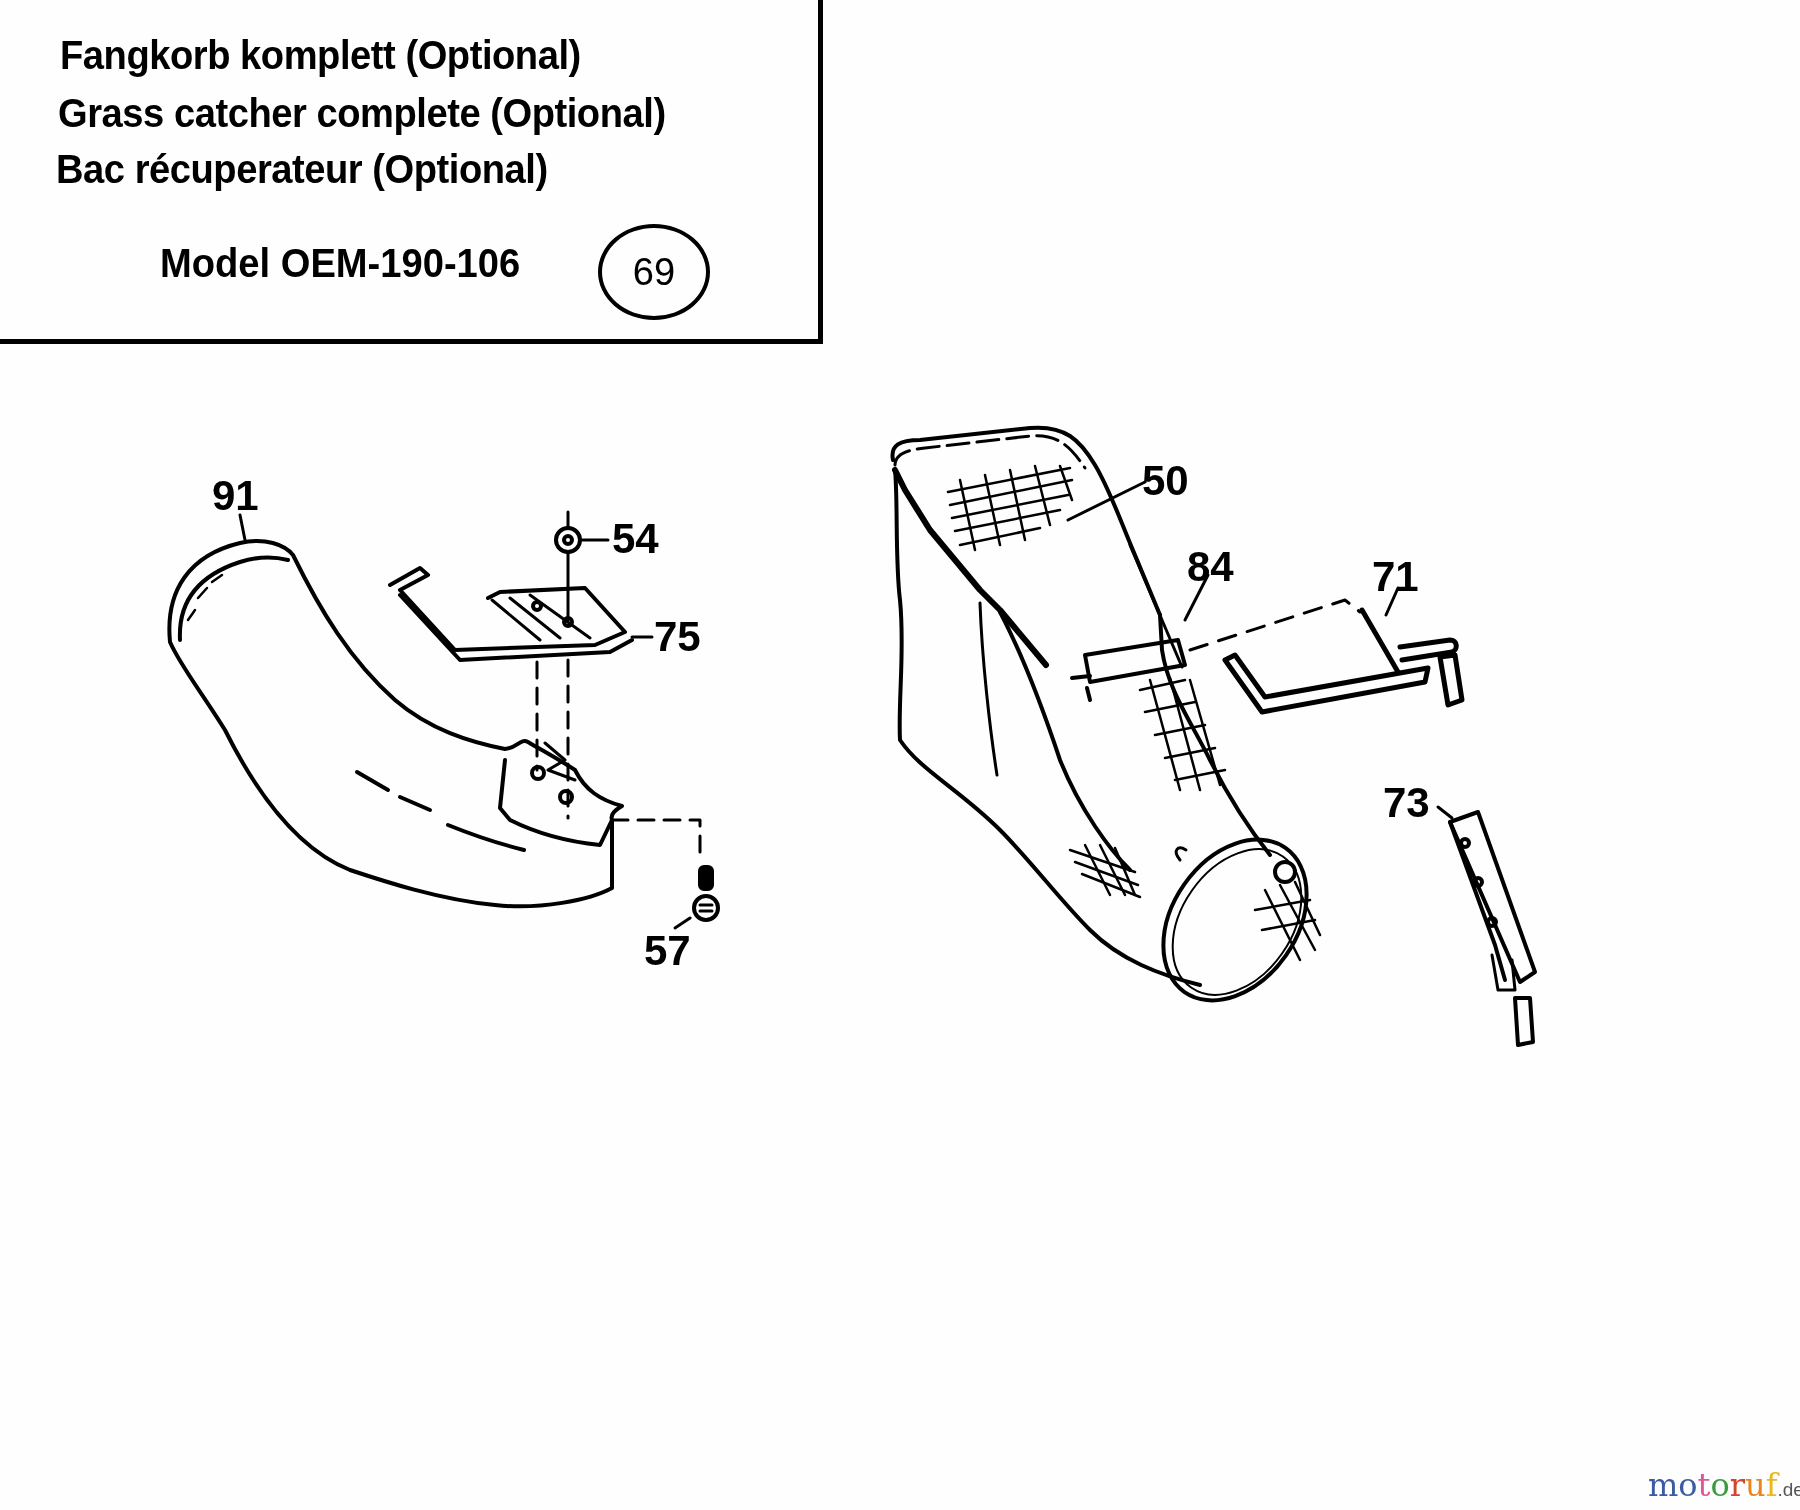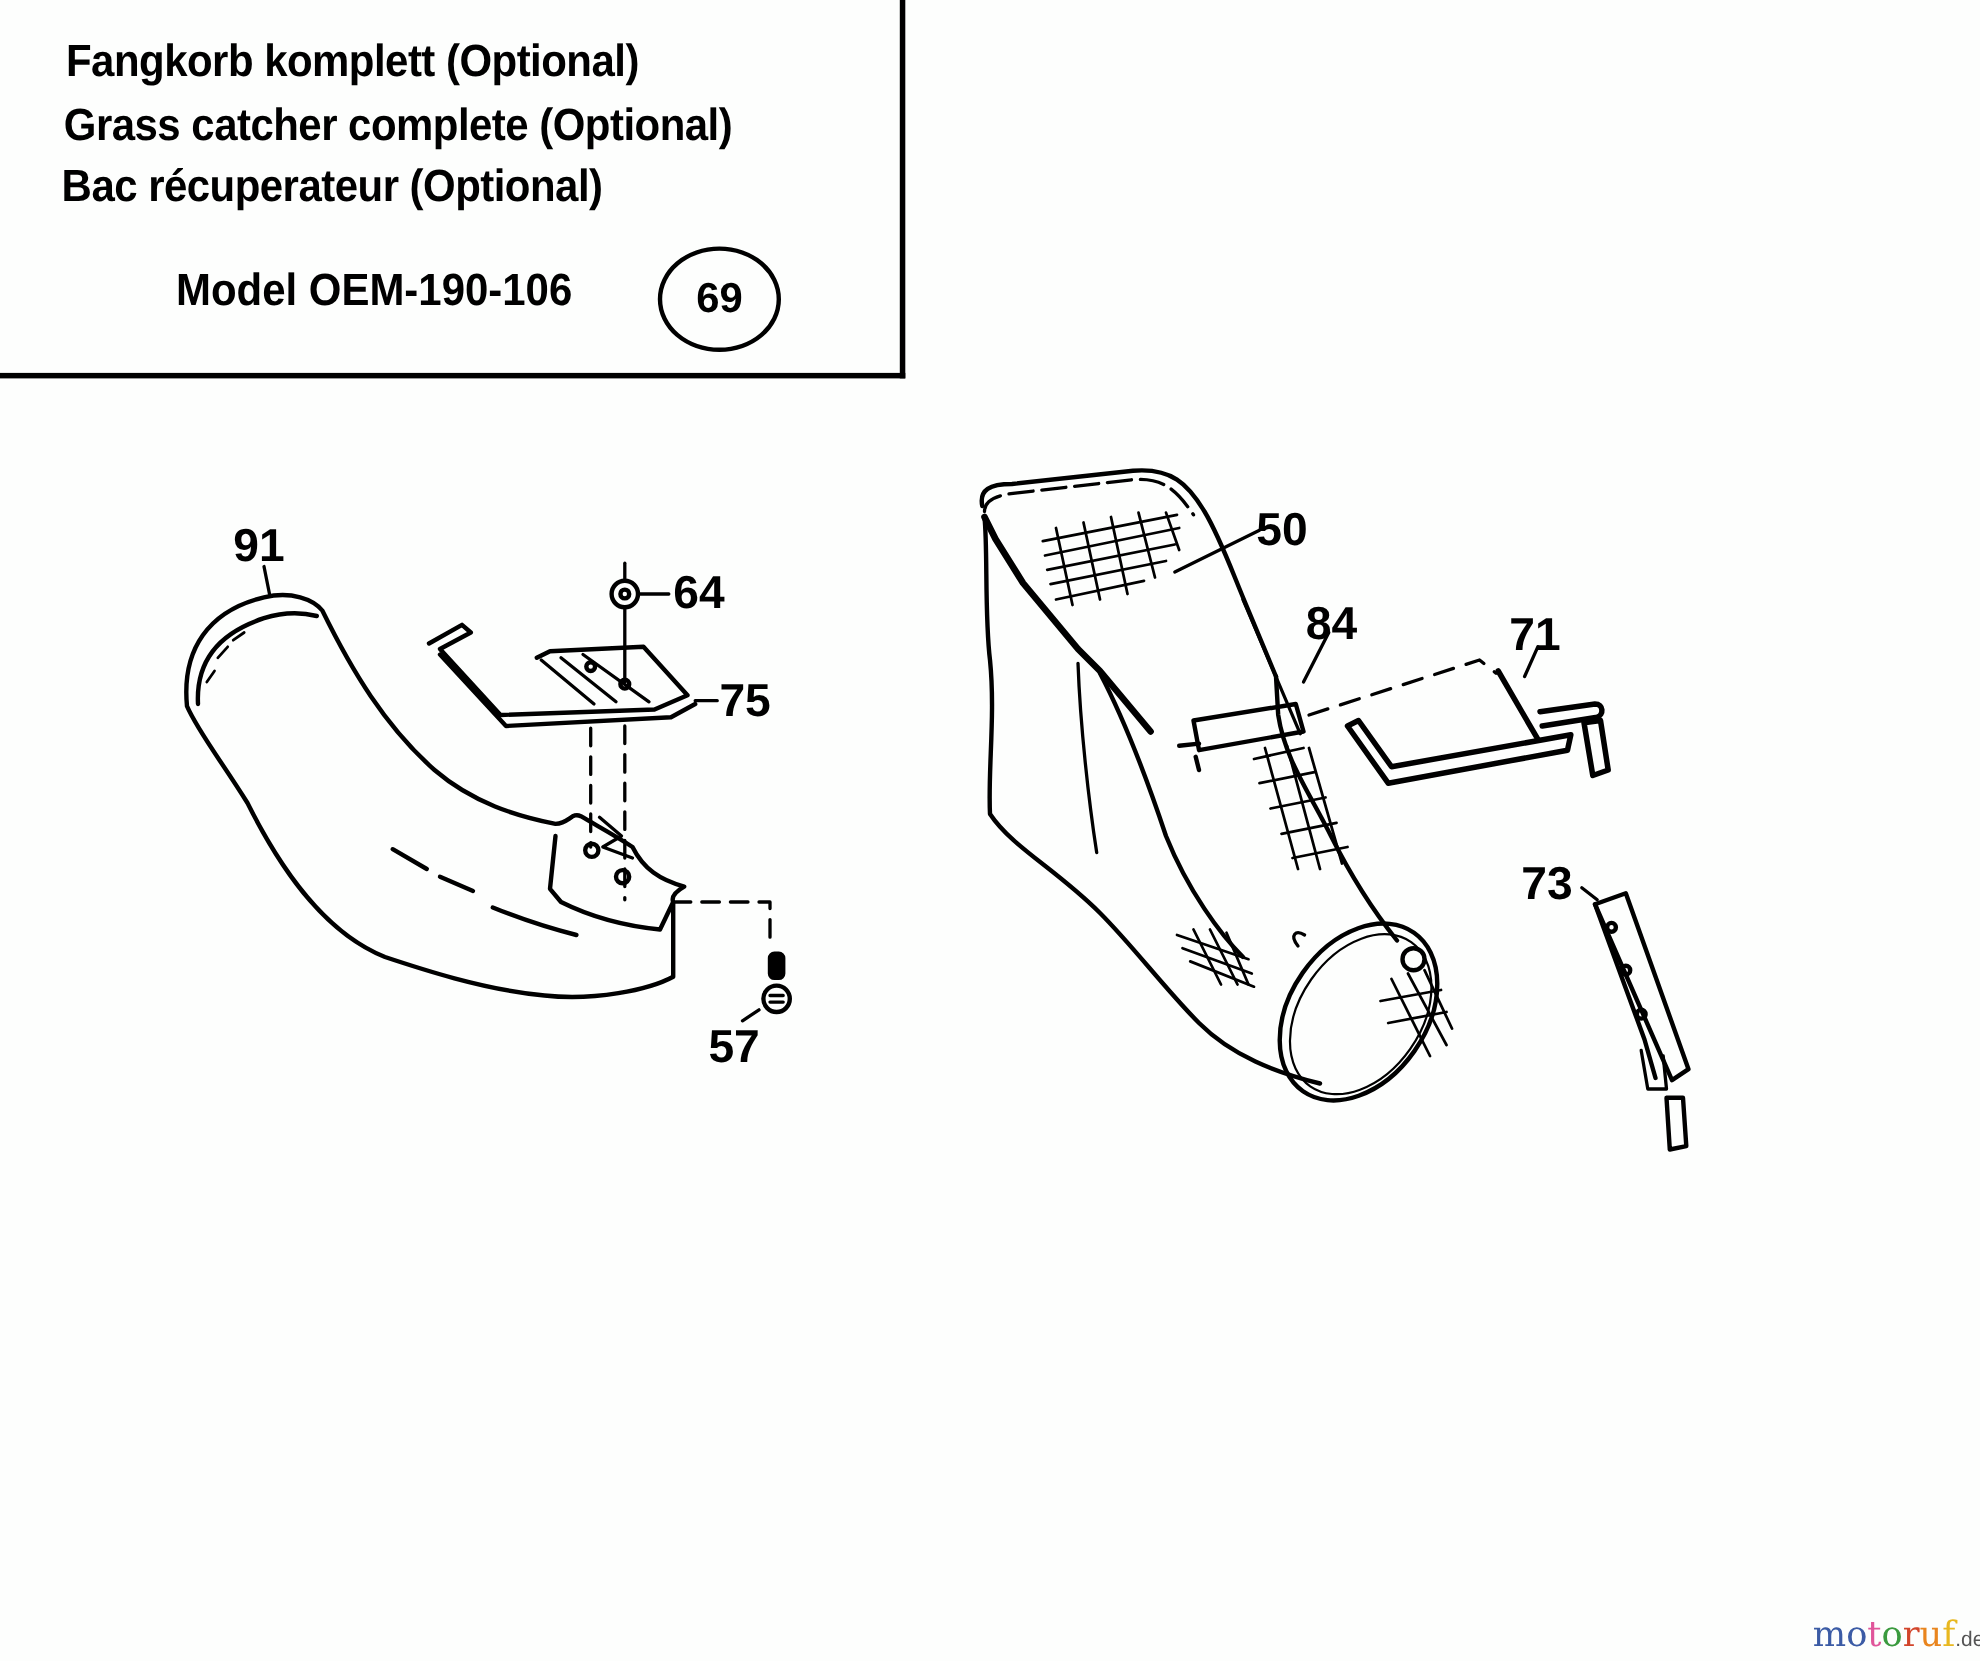--- a/index.html
+++ b/index.html
@@ -25,21 +25,21 @@
   .model-line {
     position: absolute; left: 160px; top: 240px;
     font-weight: bold; font-size: 41px; white-space: nowrap;
     transform: scaleX(0.93); transform-origin: left center;
   }
   .ref-circle {
     position: absolute; left: 598px; top: 224px;
     width: 104px; height: 88px;
     border: 4px solid #000; border-radius: 50%;
     display: flex; align-items: center; justify-content: center;
-    font-weight: bold; font-size: 38px;
+    font-weight: normal; font-size: 38px;
   }
   .drawing { position: absolute; left: 0; top: 0; }
   .callout {
     position: absolute; font-weight: bold; font-size: 42px;
     line-height: 1; white-space: nowrap;
   }
   .watermark {
     position: absolute; left: 1648px; top: 1466px;
     font-family: "DejaVu Serif", "Liberation Serif", serif;
     font-size: 32px; white-space: nowrap;
@@ -180,21 +180,21 @@
     <circle cx="1478" cy="882" r="4"></circle>
     <circle cx="1492" cy="922" r="4"></circle>
     <path d="M1492,955 L1498,990 L1515,990 L1512,960" stroke-width="3"></path>
     <path d="M1515,998 L1530,998 L1533,1042 L1518,1045 Z"></path>
 
     <path d="M1438,807 L1452,818" stroke-width="3"></path>
   </g>
 </svg>
 
 <div class="callout" style="left:212px; top:475px;">91</div>
-<div class="callout" style="left:612px; top:518px;">64</div>
+<div class="callout" style="left:612px; top:518px;">54</div>
 <div class="callout" style="left:654px; top:616px;">75</div>
 <div class="callout" style="left:644px; top:930px;">57</div>
 <div class="callout" style="left:1142px; top:460px;">50</div>
 <div class="callout" style="left:1187px; top:546px;">84</div>
 <div class="callout" style="left:1372px; top:556px;">71</div>
 <div class="callout" style="left:1383px; top:782px;">73</div>
 
 <div class="watermark">
   <span class="wm-l" style="color: rgb(59, 91, 165);">m</span><span class="wm-l" style="color: rgb(59, 91, 165);">o</span><span class="wm-l" style="color: rgb(224, 85, 154);">t</span><span class="wm-l" style="color: rgb(58, 154, 62);">o</span><span class="wm-l" style="color: rgb(210, 69, 43);">r</span><span class="wm-l" style="color: rgb(233, 133, 30);">u</span><span class="wm-l" style="color: rgb(232, 184, 32);">f</span><span class="wm-tld">.de</span>
 </div>

